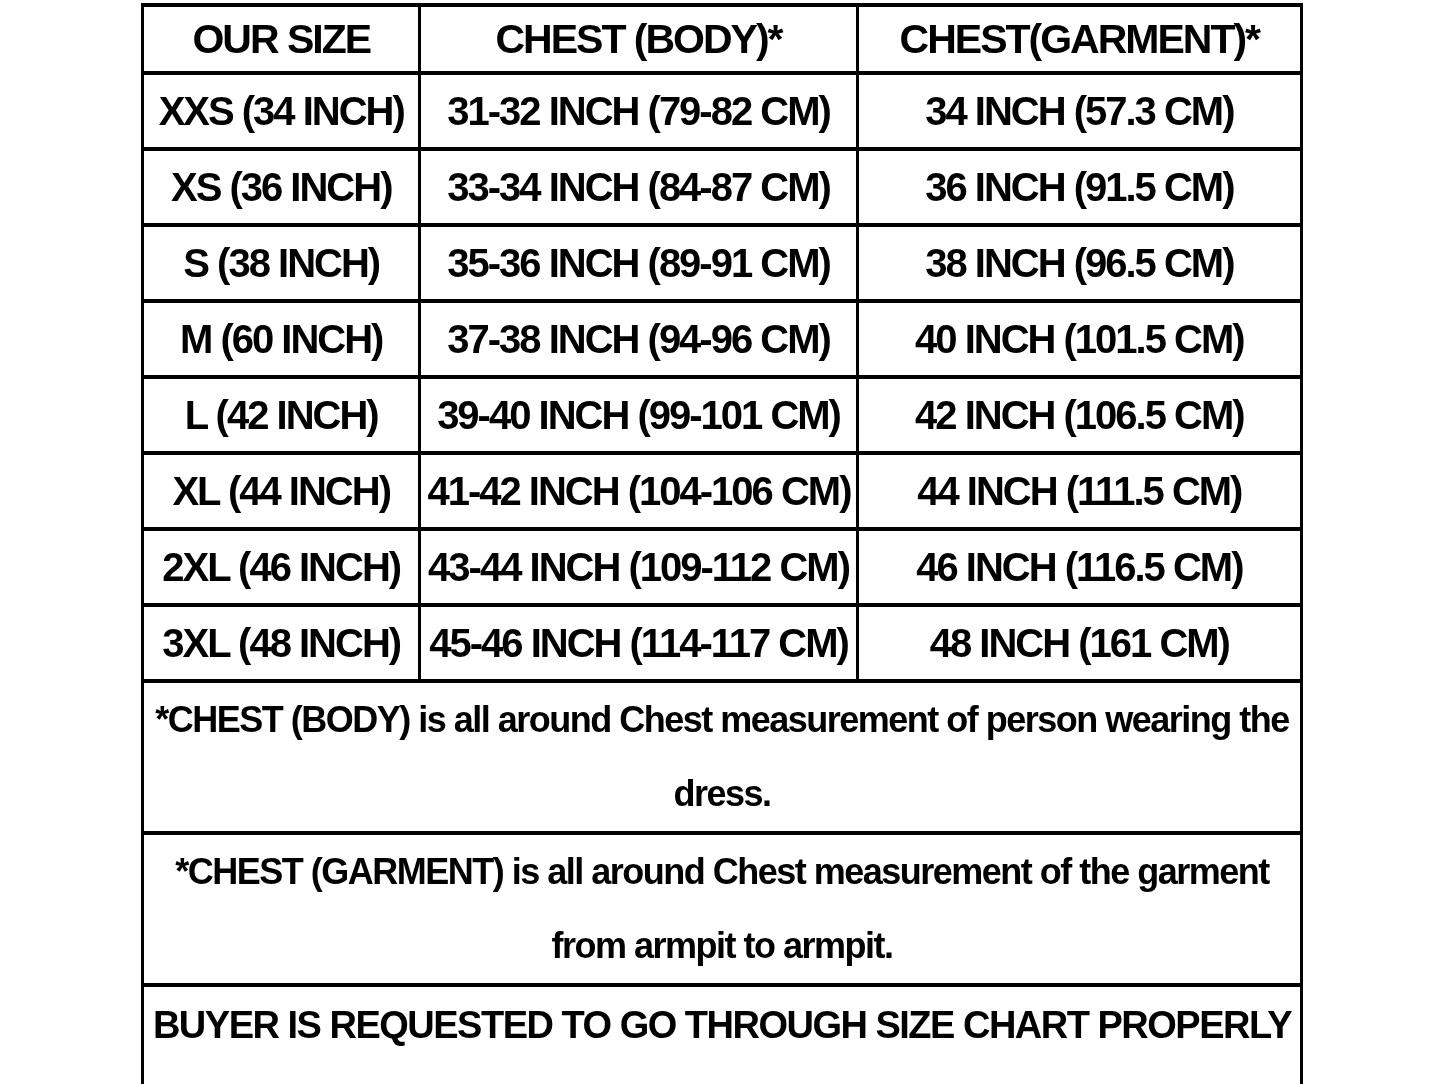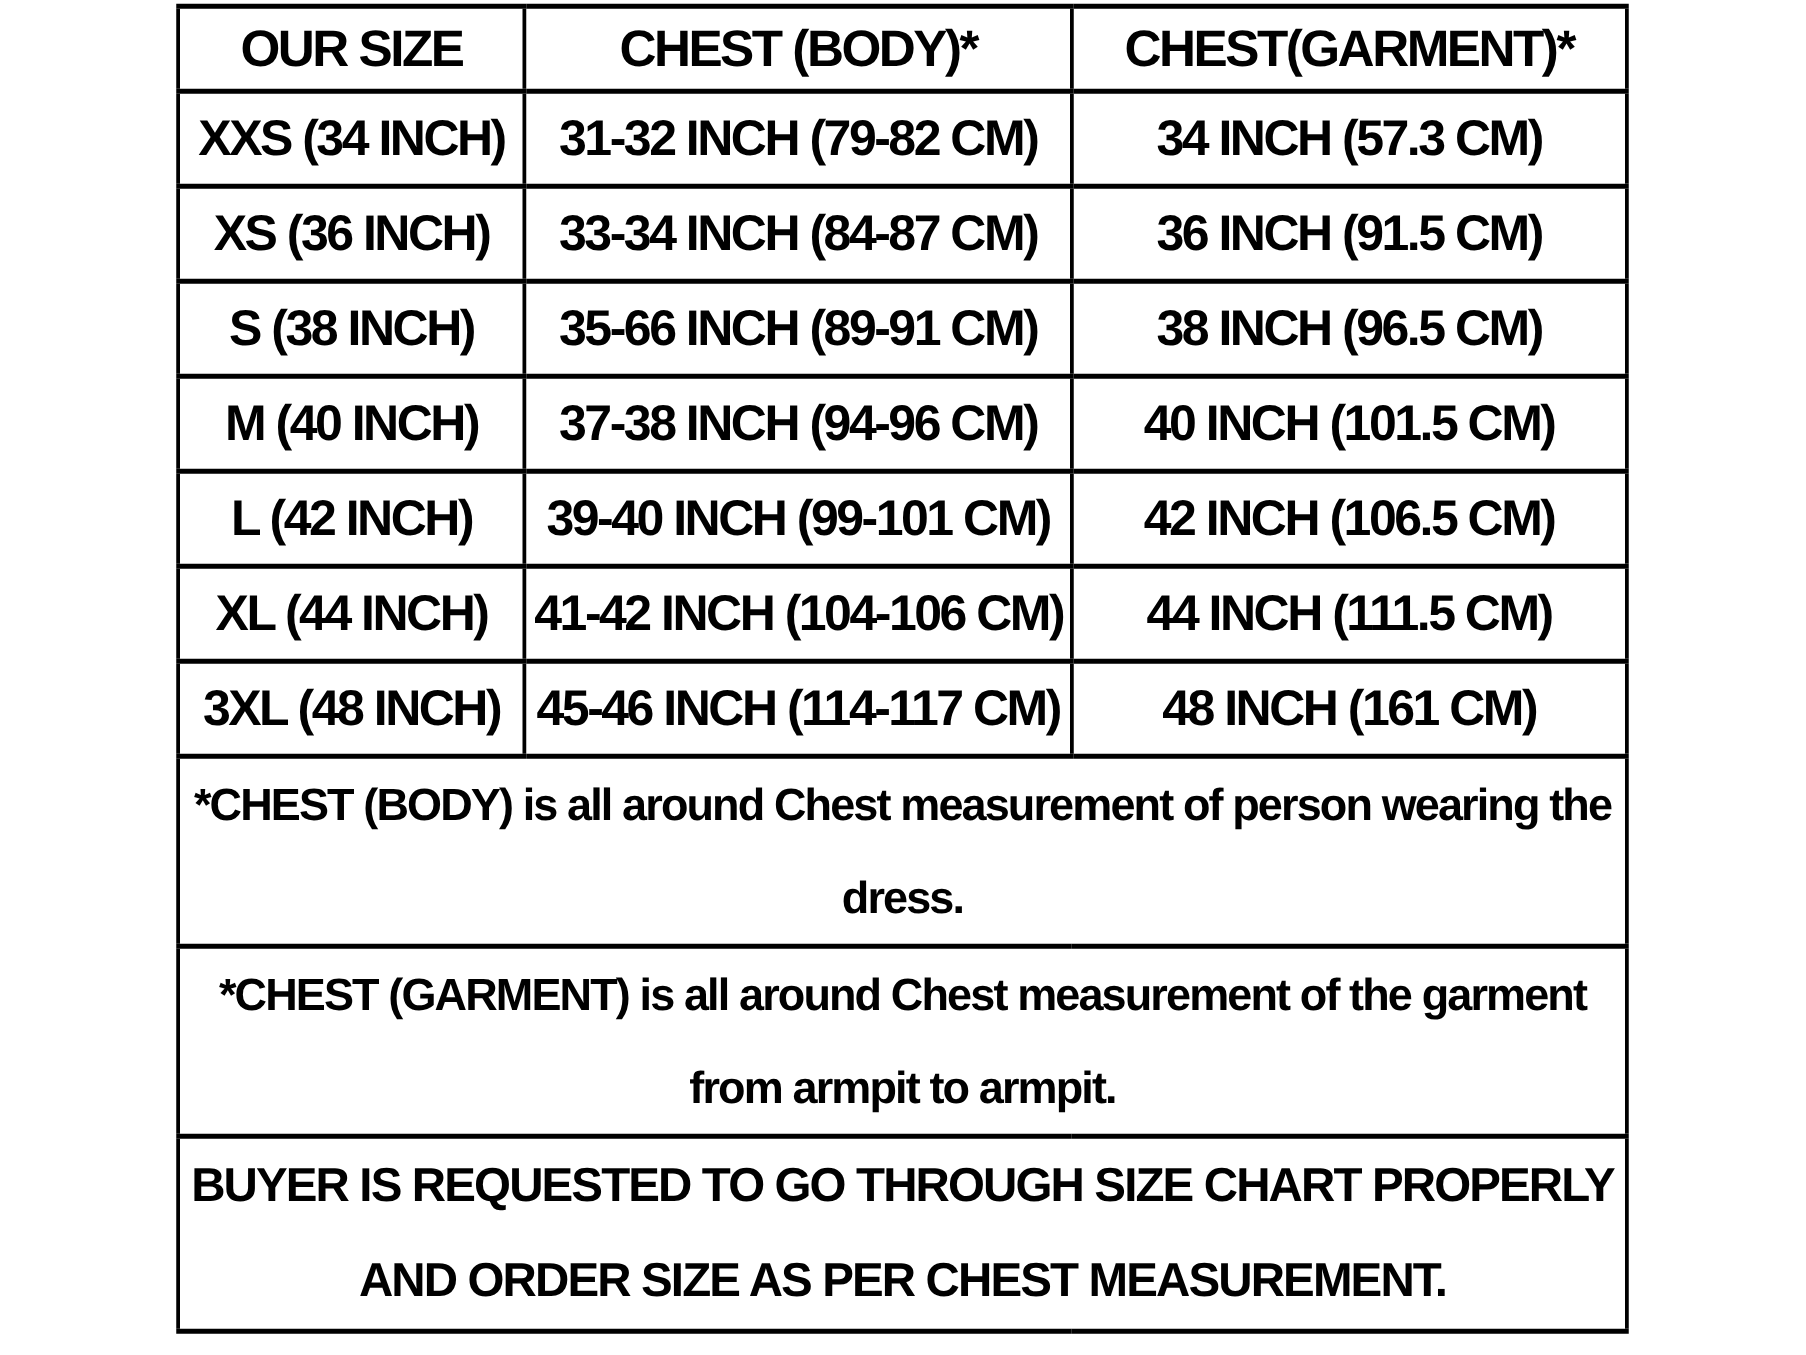--- a/index.html
+++ b/index.html
@@ -86,37 +86,42 @@
         <td><span class="cell-text">31-32 INCH (79-82 CM)</span></td>
         <td><span class="cell-text">34 INCH (57.3 CM)</span></td>
       </tr>
       <tr class="data-row">
         <td><span class="cell-text">XS (36 INCH)</span></td>
         <td><span class="cell-text">33-34 INCH (84-87 CM)</span></td>
         <td><span class="cell-text">36 INCH (91.5 CM)</span></td>
       </tr>
       <tr class="data-row">
         <td><span class="cell-text">S (38 INCH)</span></td>
-        <td><span class="cell-text">35-66 INCH (89-91 CM)</span></td>
+        <td><span class="cell-text">35-36 INCH (89-91 CM)</span></td>
         <td><span class="cell-text">38 INCH (96.5 CM)</span></td>
       </tr>
       <tr class="data-row">
-        <td><span class="cell-text">M (40 INCH)</span></td>
+        <td><span class="cell-text">M (60 INCH)</span></td>
         <td><span class="cell-text">37-38 INCH (94-96 CM)</span></td>
         <td><span class="cell-text">40 INCH (101.5 CM)</span></td>
       </tr>
       <tr class="data-row">
         <td><span class="cell-text">L (42 INCH)</span></td>
         <td><span class="cell-text">39-40 INCH (99-101 CM)</span></td>
         <td><span class="cell-text">42 INCH (106.5 CM)</span></td>
       </tr>
       <tr class="data-row">
         <td><span class="cell-text">XL (44 INCH)</span></td>
         <td><span class="cell-text">41-42 INCH (104-106 CM)</span></td>
         <td><span class="cell-text">44 INCH (111.5 CM)</span></td>
+      </tr>
+      <tr class="data-row">
+        <td><span class="cell-text">2XL (46 INCH)</span></td>
+        <td><span class="cell-text">43-44 INCH (109-112 CM)</span></td>
+        <td><span class="cell-text">46 INCH (116.5 CM)</span></td>
       </tr>
       <tr class="data-row">
         <td><span class="cell-text">3XL (48 INCH)</span></td>
         <td><span class="cell-text">45-46 INCH (114-117 CM)</span></td>
         <td><span class="cell-text">48 INCH (161 CM)</span></td>
       </tr>
 
       <tr class="note-row-single">
         <td colspan="3"><span class="note-text">*CHEST (BODY) is all around Chest measurement of person wearing the dress.</span></td>
       </tr>

